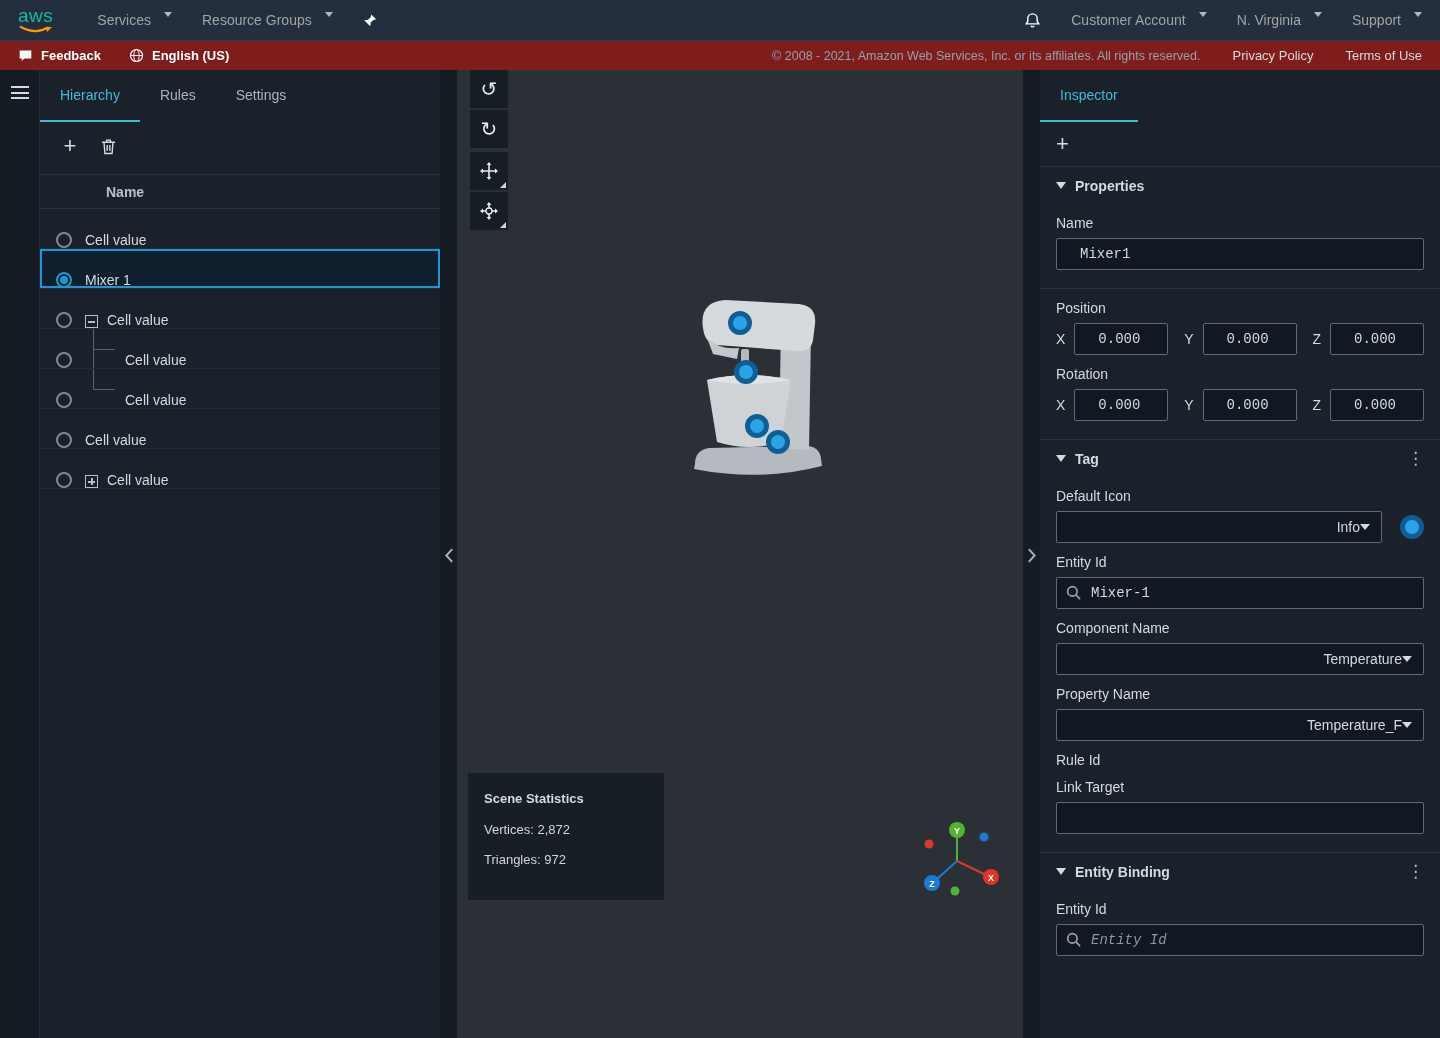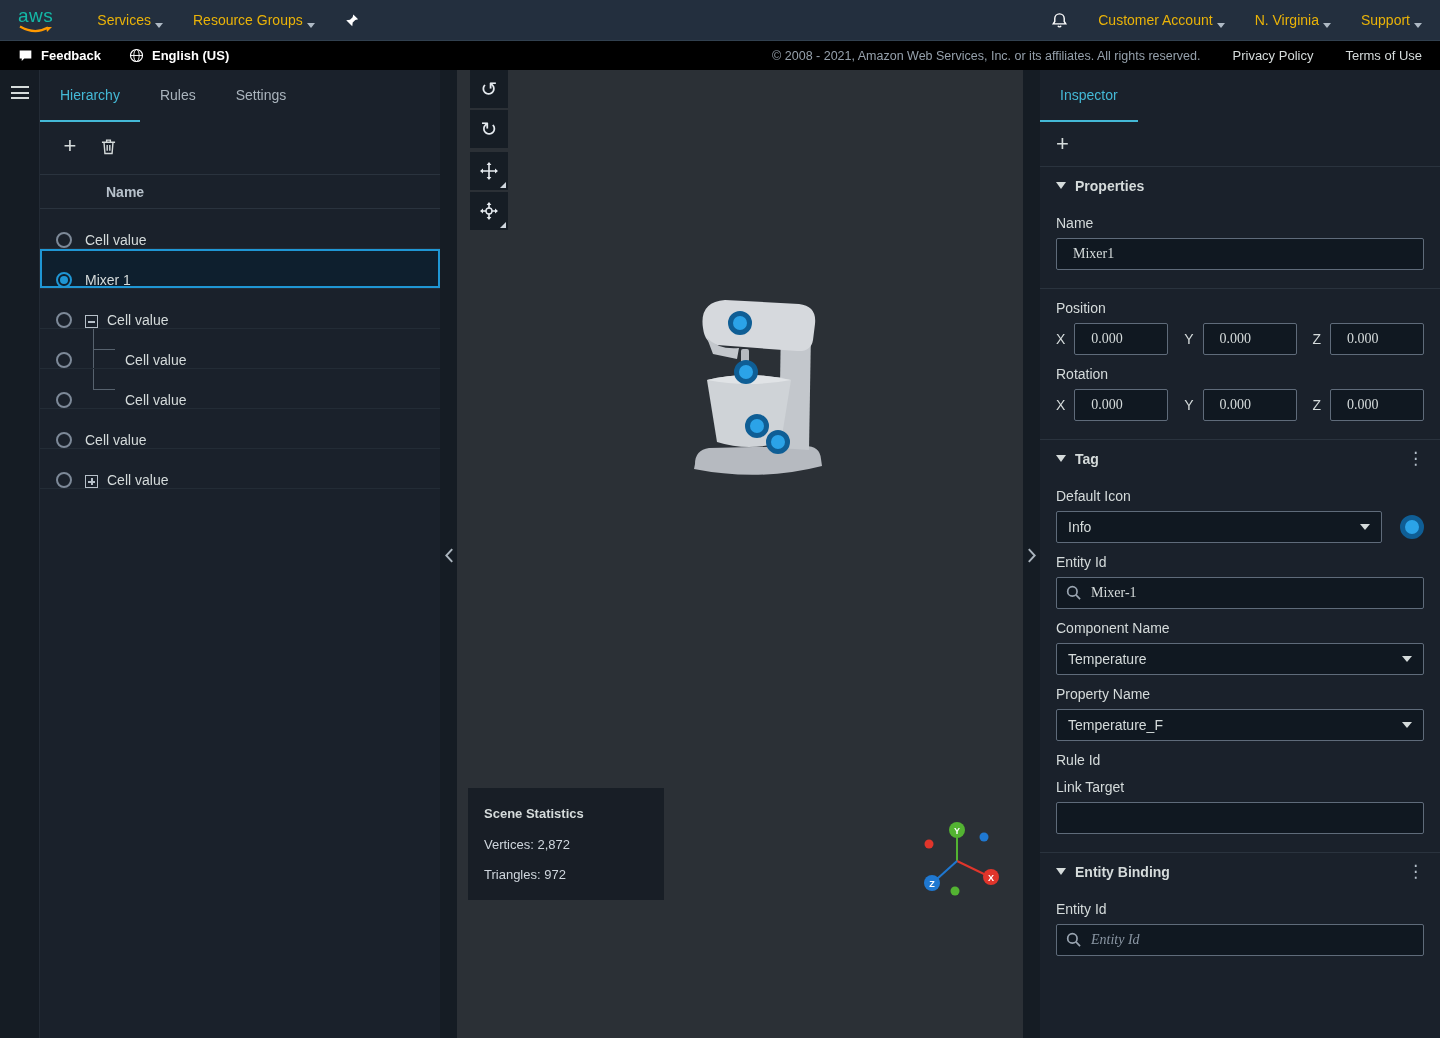--- a/index.html
+++ b/index.html
@@ -4,28 +4,28 @@
 <style>
   *{margin:0;padding:0;box-sizing:border-box}
   html,body{background:#0b0f14}
   .app{width:1440px;height:1038px;font-family:"Liberation Sans","DejaVu Sans",sans-serif;
        color:#d5dbdb;background:#151c24;overflow:hidden;display:flex;flex-direction:column;font-size:14px}
 
   
   .topnav{height:40px;background:#232f3e;display:flex;align-items:center;justify-content:space-between;
           padding:0 18px;flex-shrink:0}
   .nav-group{display:flex;align-items:center;gap:30px}
-  .nav-item{display:flex;align-items:flex-end;gap:4px;color:#eab308;cursor:pointer;white-space:nowrap}
+  .nav-item{display:flex;align-items:flex-start;gap:13px;color:#a3a3a3;cursor:pointer;white-space:nowrap}
   .caret{width:0;height:0;border-left:4px solid transparent;border-right:4px solid transparent;
          border-top:5px solid #aeb9c4}
   .aws-logo{display:flex;flex-direction:column;align-items:center;line-height:1;margin-right:14px;cursor:pointer}
   .aws-logo .logo-text{font-weight:400;font-size:19px;color:#14b8a6;letter-spacing:.5px}
 
   
-  .subnav{height:30px;background:#000000;border-top:1px solid #31404f;display:flex;align-items:center;
+  .subnav{height:30px;background:#7f1d1d;border-top:1px solid #31404f;display:flex;align-items:center;
           justify-content:space-between;padding:0 18px;font-size:13px;flex-shrink:0}
   .subnav-left{display:flex;gap:28px;align-items:center}
   .subnav-item{display:flex;align-items:center;gap:8px;font-weight:700;color:#fff;cursor:pointer}
   .subnav-right{display:flex;align-items:center;gap:32px}
   .copyright{color:#95a0ab;font-size:12.5px}
   .subnav-link{color:#d5dbdb;cursor:pointer}
 
   
   .content{flex:1;display:flex;min-height:0}
   .left-strip{width:40px;border-right:1px solid #232b35;display:flex;justify-content:center;
@@ -84,41 +84,41 @@
           color:#e6ebf0;cursor:pointer;font-size:20px;line-height:1;position:relative}
   .vp-btn.has-sub::after{content:"";position:absolute;right:2px;bottom:2px;border-left:6px solid transparent;
           border-bottom:6px solid #cfd6dd}
   .mixer{position:absolute;left:232px;top:222px;width:140px;height:190px}
   .tag-dot{position:absolute;width:24px;height:24px;border-radius:50%;background:#2ba3e8;
            border:5px solid #0f5e95;cursor:pointer}
   .scene-stats{position:absolute;left:11px;bottom:138px;width:196px;background:rgba(23,29,37,.93);
                padding:18px 16px;font-size:13px}
   .ss-title{font-weight:700;margin-bottom:16px}
   .ss-line{margin-bottom:15px;color:#cfd6dd}
-  .ss-line:last-child{margin-bottom:0}
+  .ss-line:last-child{margin-bottom:15px}
   .gizmo{position:absolute;right:20px;bottom:136px;cursor:pointer}
 
   
   .inspector{width:400px;display:flex;flex-direction:column;flex-shrink:0}
   .add-row{height:44px;display:flex;align-items:center;padding:0 16px;font-size:22px;color:#d5dbdb;flex-shrink:0}
   .insp-scroll{flex:1;overflow:hidden}
   .section{border-top:1px solid #2a333e}
   .section-header{height:37px;display:flex;align-items:center;gap:9px;padding:0 16px;font-weight:700;cursor:pointer}
   .tri{width:0;height:0;border-left:5px solid transparent;border-right:5px solid transparent;
        border-top:7px solid #d5dbdb}
   .kebab{margin-left:auto;font-size:17px;color:#b5c0cb;cursor:pointer;font-weight:400}
   .section-body{padding:0 16px 18px}
   .field-label{margin:11px 0 7px}
   .text-input{width:100%;height:32px;background:#101821;border:1px solid #5f6b7a;border-radius:2px;
-              color:#d5dbdb;padding:0 16px;font-size:14px;font-family:Liberation Serif, serif;outline:none}
+              color:#d5dbdb;padding:0 23px;font-size:14px;font-family:Liberation Mono, monospace;outline:none}
   .xyz-row{display:flex;justify-content:space-between}
   .xyz-group{display:flex;align-items:center;gap:9px}
   .xyz-group .text-input{width:94px}
   .dropdown{height:32px;background:#101821;border:1px solid #5f6b7a;border-radius:2px;display:flex;
-            align-items:center;justify-content:space-between;padding:0 11px;cursor:pointer}
+            align-items:center;justify-content:flex-end;padding:0 11px;cursor:pointer}
   .dropdown .ph{color:#8a96a3;font-style:italic}
   .icon-row{display:flex;align-items:center}
   .icon-row .dropdown{width:326px}
   .tag-dot-inline{width:24px;height:24px;border-radius:50%;background:#2ba3e8;border:5px solid #0f5e95;
                   margin-left:auto;cursor:pointer}
   .search-field{position:relative}
   .search-field > svg{position:absolute;left:10px;top:8px}
   .search-field .text-input{padding-left:34px}
 </style>
 </head>

